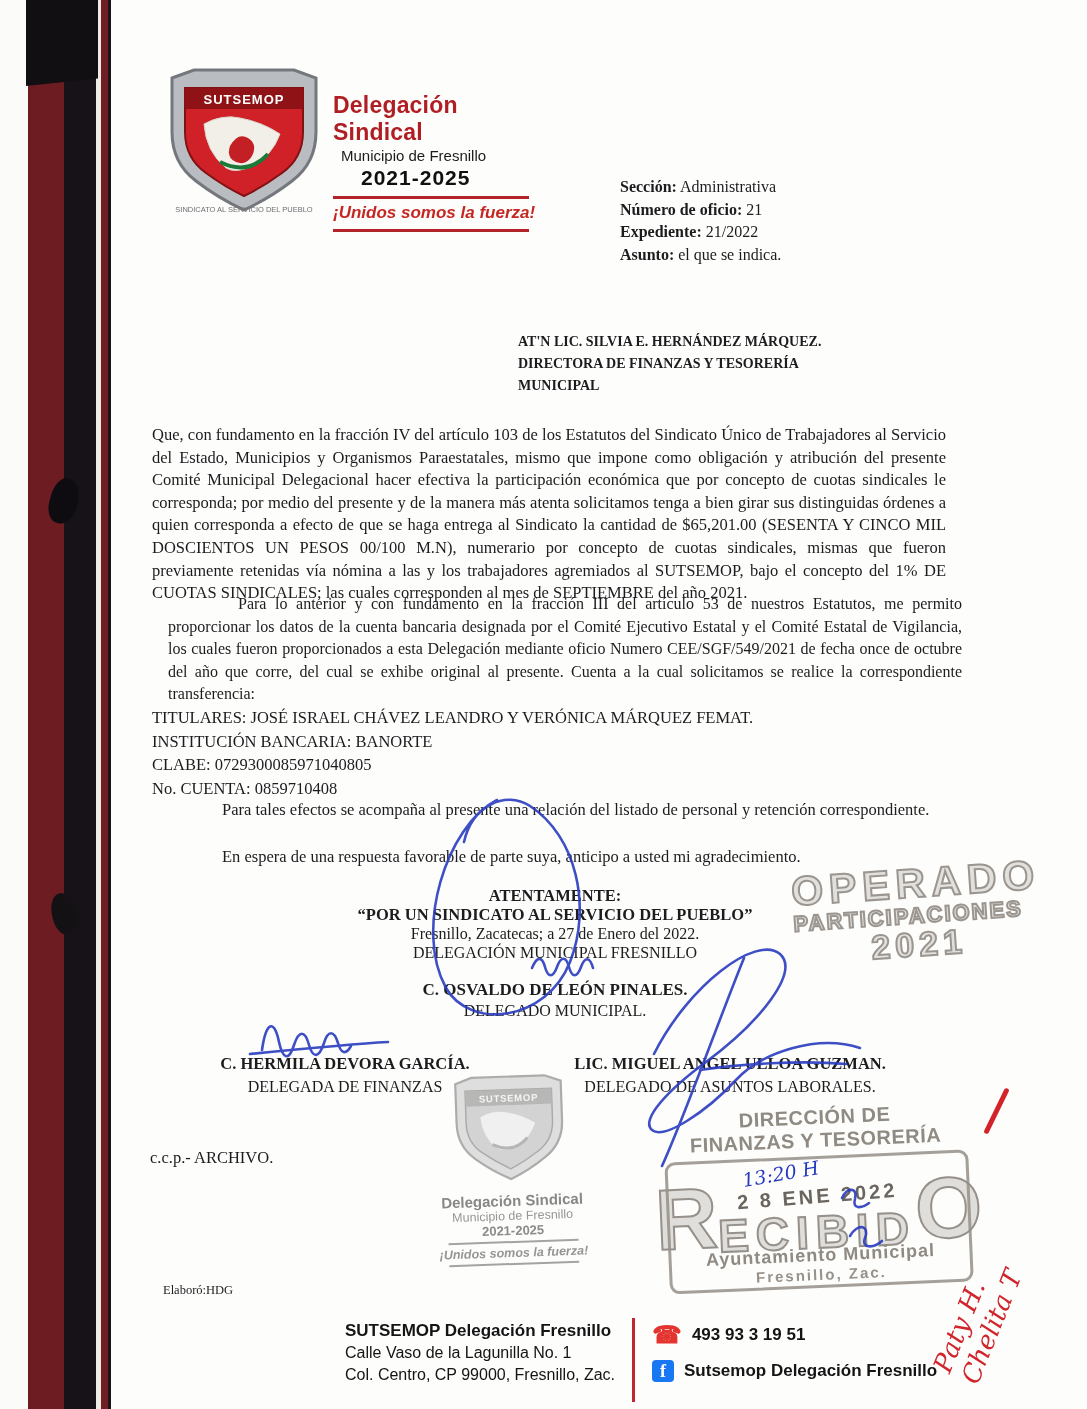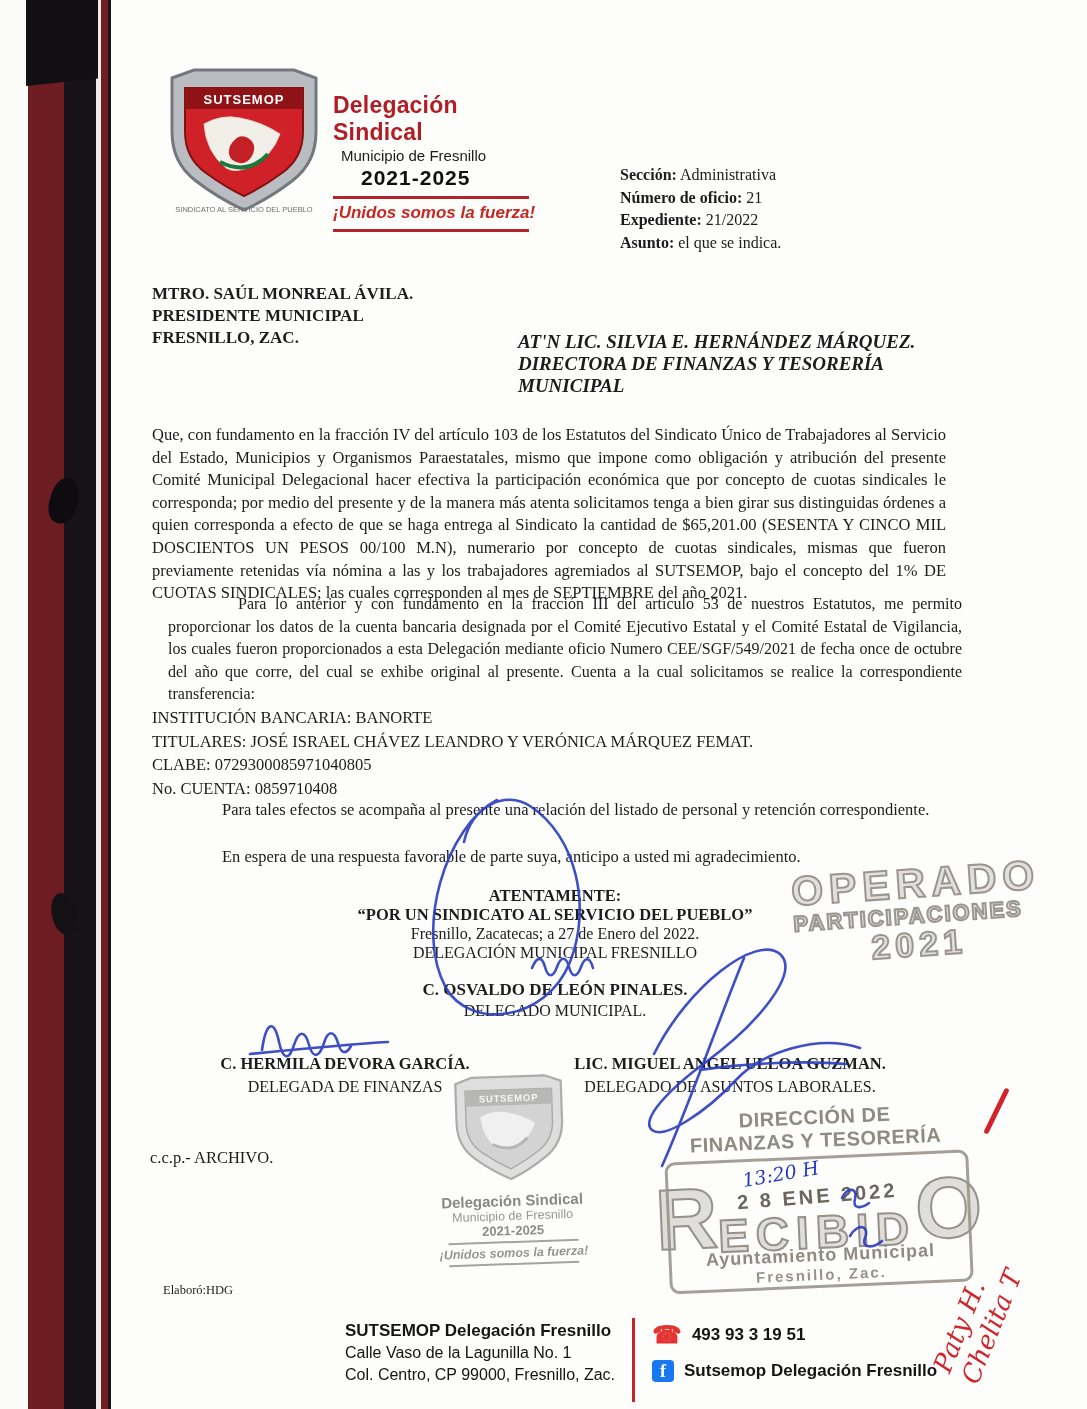--- a/index.html
+++ b/index.html
@@ -27,26 +27,26 @@
   .logo { position:absolute; left:158px; top:64px; width:172px; height:158px; }
   .masthead { position:absolute; left:333px; top:92px; width:220px;
     font-family:"Liberation Sans", sans-serif; }
   .mh-title { font-size:23px; font-weight:bold; color:#b01d23; letter-spacing:.2px; }
   .mh-sub { font-size:15px; color:#1b1b1b; margin-top:1px; margin-left:8px; }
   .mh-period { font-size:21px; font-weight:bold; color:#101010; margin-top:2px; margin-left:28px; letter-spacing:1px; }
   .mh-line { width:196px; height:3px; background:#b3242a; margin:6px 0 4px; }
   .mh-slogan { font-size:17px; font-weight:bold; font-style:italic; color:#c52723; }
 
   
-  .meta { position:absolute; left:620px; top:164px; font-size:16px; line-height:22.5px; }
+  .meta { position:absolute; left:620px; top:176px; font-size:16px; line-height:22.5px; }
   .meta b { font-weight:bold; }
 
   
   .addressee { position:absolute; left:152px; top:283px; font-size:17px; font-weight:bold; line-height:22px; }
-  .attention { position:absolute; left:518px; top:331px; font-size:19px; font-weight:bold; line-height:22px;font-style:italic; }
+  .attention { position:absolute; left:518px; top:331px; font-size:14px; font-weight:bold; line-height:22px; }
   .p1 { position:absolute; left:152px; top:424px; width:794px; font-size:16.5px; line-height:22.6px; text-align:justify; }
   .p2 { position:absolute; left:168px; top:593px; width:794px; font-size:16px; line-height:22.6px; text-align:justify; text-indent:70px; }
   .bank { position:absolute; left:152px; top:706px; font-size:16.5px; line-height:23.5px; }
   .p3 { position:absolute; left:222px; top:800px; width:730px; font-size:16.5px; }
   .p4 { position:absolute; left:222px; top:841px; width:730px; font-size:16.5px;margin-top:6px; }
 
   .closing { position:absolute; left:320px; top:886px; width:470px; text-align:center; line-height:19px; }
   .cl-b { font-weight:bold; font-size:16.5px; }
   .cl-n { font-size:16px; }
   .cl-name { font-weight:bold; font-size:17px; margin-top:18px; }
@@ -146,38 +146,33 @@
     <div class="mh-line"></div>
   </div>
 
   <div class="meta">
     <div><b>Sección:</b> <span>Administrativa</span></div>
     <div><b>Número de oficio:</b> <span>21</span></div>
     <div><b>Expediente:</b> <span>21/2022</span></div>
     <div><b>Asunto:</b> <span>el que se indica.</span></div>
   </div>
 
-  <div class="addressee">
-    <div>MTRO. SAÚL MONREAL ÁVILA.</div>
-    <div>PRESIDENTE MUNICIPAL</div>
-    <div>FRESNILLO, ZAC.</div>
-  </div>
 
   <div class="attention">
     <div>AT'N LIC. SILVIA E. HERNÁNDEZ MÁRQUEZ.</div>
     <div>DIRECTORA DE FINANZAS Y TESORERÍA</div>
     <div>MUNICIPAL</div>
   </div>
 
   <div class="p1">Que, con fundamento en la fracción IV del artículo 103 de los Estatutos del Sindicato Único de Trabajadores al Servicio del Estado, Municipios y Organismos Paraestatales, mismo que impone como obligación y atribución del presente Comité Municipal Delegacional hacer efectiva la participación económica que por concepto de cuotas sindicales le corresponda; por medio del presente y de la manera más atenta solicitamos tenga a bien girar sus distinguidas órdenes a quien corresponda a efecto de que se haga entrega al Sindicato la cantidad de $65,201.00 (SESENTA Y CINCO MIL DOSCIENTOS UN PESOS 00/100 M.N), numerario por concepto de cuotas sindicales, mismas que fueron previamente retenidas vía nómina a las y los trabajadores agremiados al SUTSEMOP, bajo el concepto del 1% DE CUOTAS SINDICALES; las cuales corresponden al mes de SEPTIEMBRE del año 2021.</div>
   <div class="p2">Para lo anterior y con fundamento en la fracción III del artículo 53 de nuestros Estatutos, me permito proporcionar los datos de la cuenta bancaria designada por el Comité Ejecutivo Estatal y el Comité Estatal de Vigilancia, los cuales fueron proporcionados a esta Delegación mediante oficio Numero CEE/SGF/549/2021 de fecha once de octubre del año que corre, del cual se exhibe original al presente. Cuenta a la cual solicitamos se realice la correspondiente transferencia:</div>
 
   <div class="bank">
+    <div>TITULARES: JOSÉ ISRAEL CHÁVEZ LEANDRO Y VERÓNICA MÁRQUEZ FEMAT.</div>
     <div>INSTITUCIÓN BANCARIA: BANORTE</div>
-    <div>TITULARES: JOSÉ ISRAEL CHÁVEZ LEANDRO Y VERÓNICA MÁRQUEZ FEMAT.</div>
     <div>CLABE: 0729300085971040805</div>
     <div>No. CUENTA: 0859710408</div>
   </div>
 
   <div class="p3">Para tales efectos se acompaña al presente una relación del listado de personal y retención correspondiente.</div>
   <div class="p4">En espera de una respuesta favorable de parte suya, anticipo a usted mi agradecimiento.</div>
 
   <div class="closing">
     <div class="cl-b">ATENTAMENTE:</div>
     <div class="cl-b">“POR UN SINDICATO AL SERVICIO DEL PUEBLO”</div>

